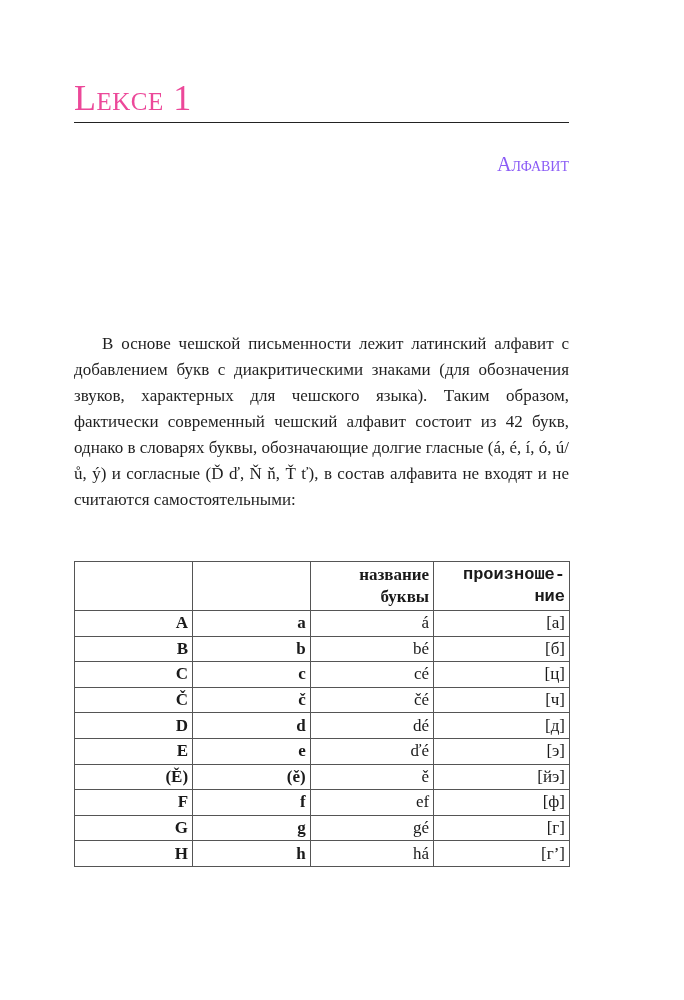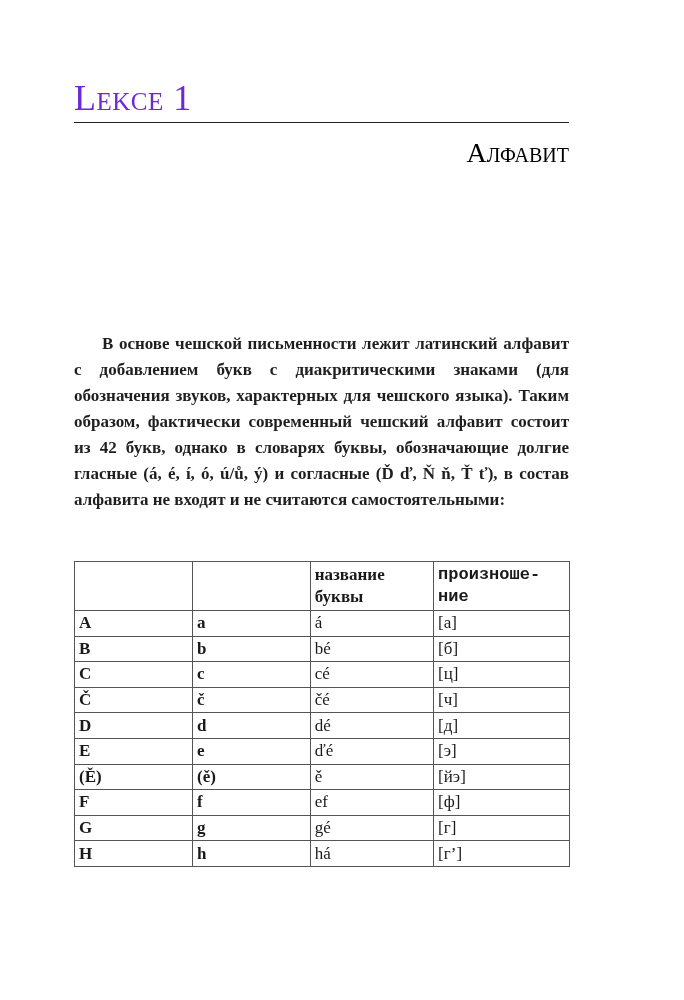--- a/index.html
+++ b/index.html
@@ -4,40 +4,40 @@
 <style>
   html, body { margin: 0; padding: 0; }
   body {
     width: 684px; height: 1000px; background: #ffffff; color: #1a1a1a;
     font-family: "Liberation Serif", "DejaVu Serif", serif;
     position: relative; overflow: hidden;
   }
   .lesson-title {
     position: absolute; left: 74px; top: 78px;
     font-size: 36px; line-height: 40px; letter-spacing: 0.5px;
-    font-variant: small-caps; color: #6d28d9;
+    font-variant: small-caps; color: #ec4899;
   }
   .rule {
     position: absolute; left: 74px; top: 122px; width: 495px; height: 1px; background: #222;
   }
   .section-title {
-    position: absolute; right: 115px; top: 136px;
-    font-size: 28px; line-height: 34px; font-variant: small-caps; color: #000000;
+    position: absolute; right: 115px; top: 147px;
+    font-size: 20px; line-height: 34px; font-variant: small-caps; color: #8b5cf6;
   }
   .intro {
     position: absolute; left: 74px; top: 331px; width: 495px;
     font-size: 17px; line-height: 26px; text-align: justify;
-    text-indent: 28px; margin: 0; color: #1f1f1f; font-weight: bold;
+    text-indent: 28px; margin: 0; color: #1f1f1f;
   }
   table.alphabet {
     position: absolute; left: 74px; top: 561px; width: 496px;
     border-collapse: collapse; font-size: 17px; color: #1a1a1a;
   }
   table.alphabet td, table.alphabet th {
-    border: 1px solid #555; text-align: left; padding: 0 4px;
+    border: 1px solid #555; text-align: right; padding: 0 4px;
     height: 24.6px; line-height: 22px; margin-top: 28px;
   }
   table.alphabet th { font-weight: bold; height: 48px; line-height: 22px; vertical-align: middle; }
   .c1 { width: 120px; } .c2 { width: 120px; } .c3 { width: 120px; } .c4 { width: 130px; font-family: Liberation Mono, monospace; }
   td.upper, td.lower { font-weight: bold; }
 </style>
 </head>
 <body>
 
 <div class="lesson-title">Lekce 1</div>

